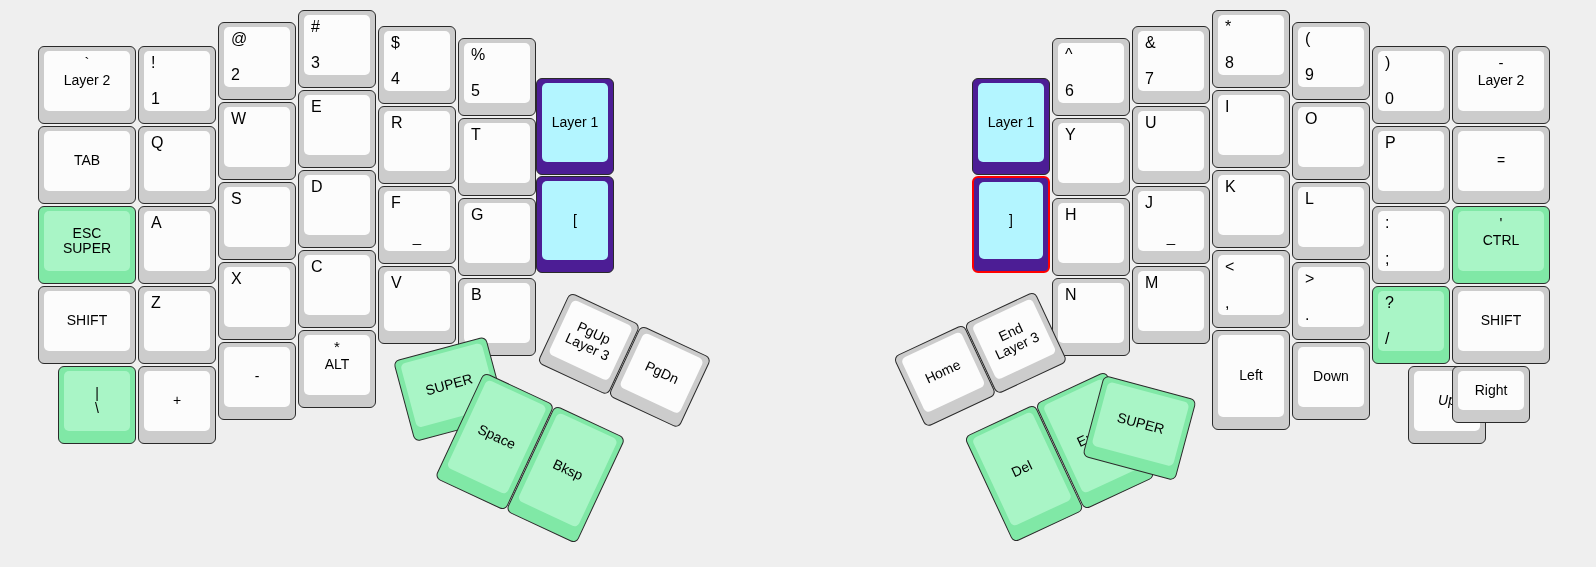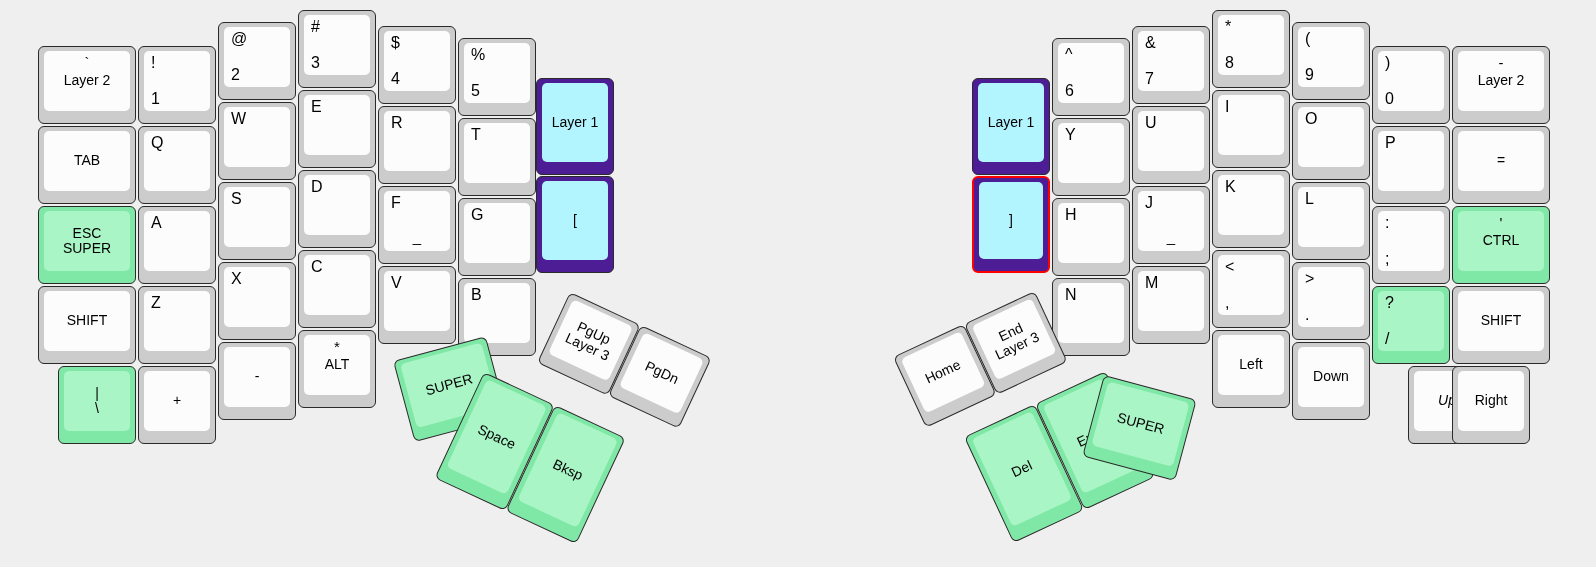--- a/index.html
+++ b/index.html
@@ -421,36 +421,36 @@
         <div class="cap">
           <span class="lg lg-tl">?</span>
           <span class="lg lg-bl">/</span>
         </div>
       </div>
       <div class="key" style="left: 1452px; top: 286px; width: 98px; height: 78px;">
         <div class="cap">
           <span class="lg lg-ctr">SHIFT</span>
         </div>
       </div>
-      <div class="key" style="left: 1212px; top: 330px; width: 78px; height: 78px;">
+      <div class="key" style="left: 1212px; top: 330px; width: 78px; height: 100px;">
         <div class="cap">
           <span class="lg lg-ctr">Left</span>
         </div>
       </div>
       <div class="key" style="left: 1292px; top: 342px; width: 78px; height: 78px;">
         <div class="cap">
           <span class="lg lg-ctr">Down</span>
         </div>
       </div>
       <div class="key" style="left: 1408px; top: 366px; width: 78px; height: 78px; font-style: italic;">
         <div class="cap">
           <span class="lg lg-ctr">Up</span>
         </div>
       </div>
-      <div class="key" style="left: 1452px; top: 366px; width: 78px; height: 78px;">
+      <div class="key" style="left: 1452px; top: 366px; width: 78px; height: 57px;">
         <div class="cap">
           <span class="lg lg-ctr">Right</span>
         </div>
       </div>
       <div class="key" style="left: 893px; top: 357px; width: 78px; height: 78px; transform: rotate(-25deg);">
         <div class="cap">
           <span class="lg lg-ctr">Home</span>
         </div>
       </div>
       <div class="key" style="left: 964px; top: 324px; width: 78px; height: 78px; transform: rotate(-25deg);">

